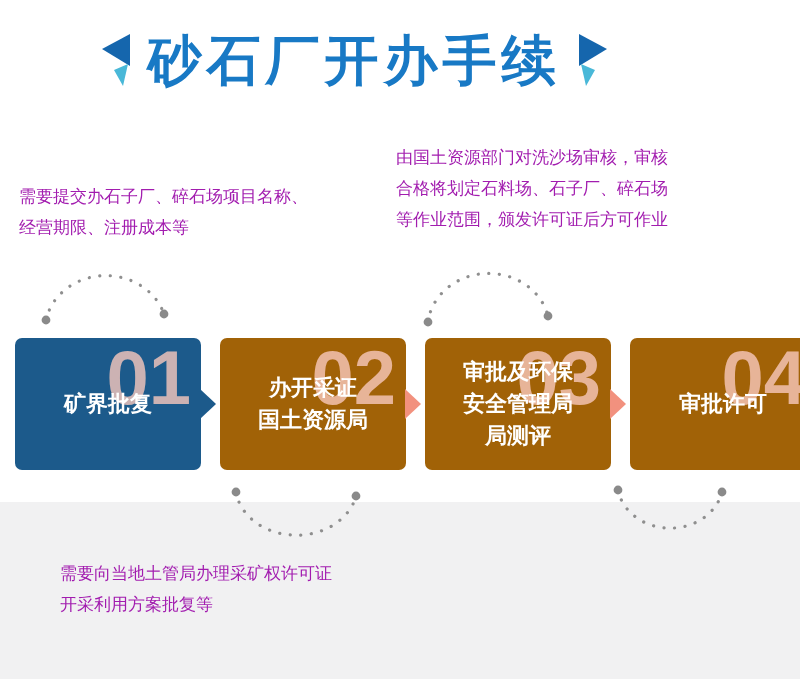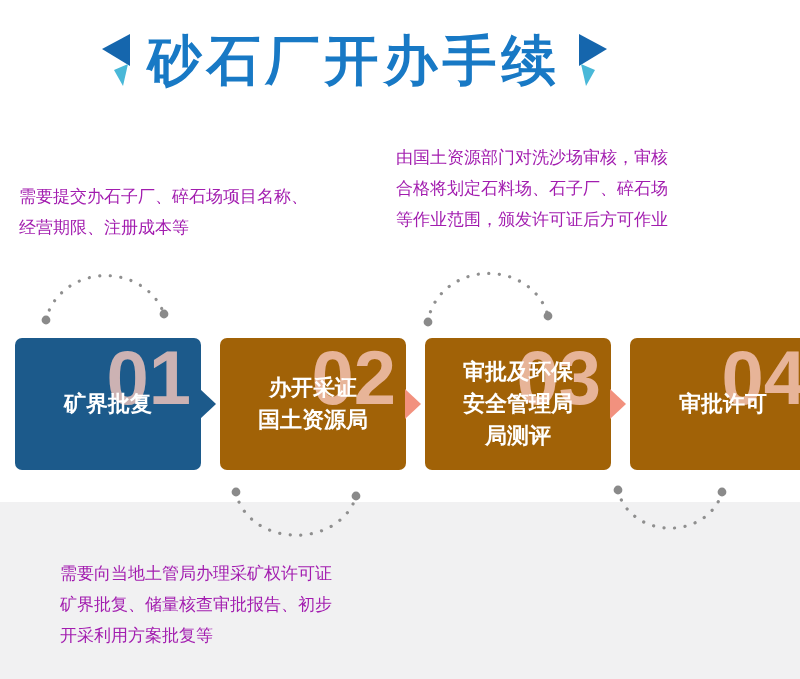--- a/index.html
+++ b/index.html
@@ -144,17 +144,16 @@
       <span class="num">04</span>
       <div class="lines">
         <div>审批许可</div>
       </div>
     </div>
 
   </div>
 
   <div class="note note-bottom-left">
     <div>需要向当地土管局办理采矿权许可证</div>
-    <div>矿界批复、储量核查审批报告、初步</div>
     <div>开采利用方案批复等</div>
   </div>
 
 </div>
 
 </body></html>

